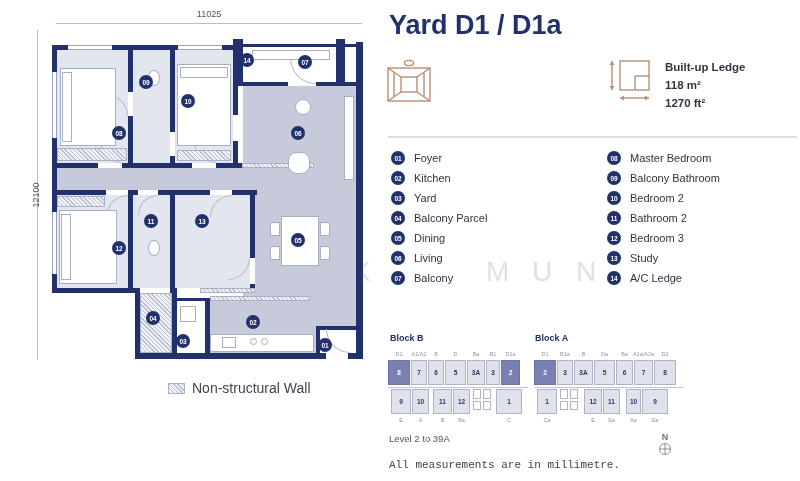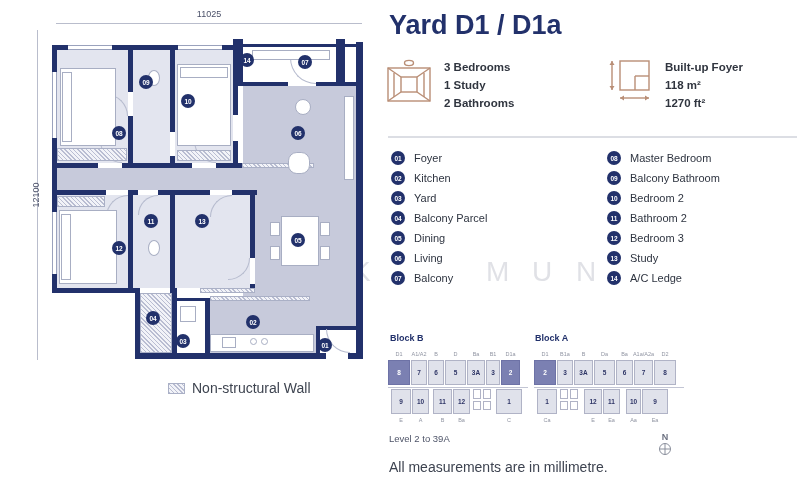--- a/index.html
+++ b/index.html
@@ -46,21 +46,21 @@
   .kp-header{position:absolute;font-size:9px;font-weight:bold;color:#22316b;z-index:2;}
   .kp-block{position:absolute;height:78px;z-index:2;}
   .kp-lab{position:absolute;top:0;transform:translateX(-50%);font-size:5.5px;color:#9094a2;white-space:nowrap;}
   .kp-unit{position:absolute;background:#e0e2eb;border:1px solid #b0b3c6;box-sizing:border-box;
            display:flex;align-items:center;justify-content:center;font-size:6.5px;font-weight:bold;color:#2e3566;}
   .kp-unit.hl{background:#7b80b2;border-color:#6d72a6;color:#fff;}
   .kp-corr{position:absolute;left:0;top:36px;height:1px;background:#c2c5d4;width:100%;}
   .kp-core{position:absolute;background:#fff;border:1px solid #b0b3c6;box-sizing:border-box;}
   .kp-blab{position:absolute;top:66px;transform:translateX(-50%);font-size:5.5px;color:#9094a2;white-space:nowrap;}
   #level-note{position:absolute;left:389px;top:433px;font-size:9.5px;color:#4e5468;z-index:2;}
-  #measure-note{position:absolute;left:389px;top:459px;font-size:14px;color:#3d4350;z-index:2;}
+  #measure-note{position:absolute;left:389px;top:459px;font-size:11px;color:#3d4350;z-index:2;font-family:Liberation Mono, monospace;}
   #north{position:absolute;left:658px;top:432px;text-align:center;color:#6b7080;z-index:2;}
   #north .n{font-size:9px;font-weight:bold;}
 </style>
 </head>
 <body>
 
 <div id="page">
 
   <div id="watermark">
       <div class="wm-letter" style="left: 246px; top: 256px;">E</div>
@@ -198,39 +198,34 @@
     <ellipse cx="23" cy="7" rx="4.5" ry="2.6"></ellipse>
     <rect x="2" y="12" width="42" height="33"></rect>
     <rect x="15" y="21" width="16" height="15"></rect>
     <line x1="2" y1="12" x2="15" y2="21"></line>
       <line x1="44" y1="12" x2="31" y2="21"></line>
     <line x1="2" y1="45" x2="15" y2="36"></line>
       <line x1="44" y1="45" x2="31" y2="36"></line>
     <line x1="8" y1="17" x2="8" y2="41"></line>
       <line x1="38" y1="17" x2="38" y2="41"></line>
   </svg>
-  <div class="feat-lines" style="left:444px;top:58px;">
-    <div>3 Bedrooms</div>
-    <div>1 Study</div>
-    <div>2 Bathrooms</div>
-  </div>
 
   <svg class="feature-icon" style="left:607px;top:56px;" width="46" height="48" viewBox="0 0 46 48" fill="none" stroke="#b98e76" stroke-width="1.4">
     <rect x="13" y="5" width="29" height="29"></rect>
     <line x1="28" y1="20" x2="42" y2="20"></line>
       <line x1="28" y1="20" x2="28" y2="34"></line>
     <line x1="5" y1="5" x2="5" y2="34"></line>
     <path d="M5 5 l-2.5 4 h5 z" fill="#b98e76" stroke="none"></path>
     <path d="M5 34 l-2.5 -4 h5 z" fill="#b98e76" stroke="none"></path>
     <line x1="13" y1="42" x2="42" y2="42"></line>
     <path d="M13 42 l4 -2.5 v5 z" fill="#b98e76" stroke="none"></path>
     <path d="M42 42 l-4 -2.5 v5 z" fill="#b98e76" stroke="none"></path>
   </svg>
   <div class="feat-lines" style="left:665px;top:58px;">
-    <div>Built-up Foyer</div>
+    <div>Built-up Ledge</div>
     <div class="feat-val">118 m²</div>
     <div class="feat-val">1270 ft²</div>
   </div>
 
   <div id="divider"></div>
 
   <div class="legend-col" id="legend-left" style="left:391px;text-align:center;">
       <div class="lg-row">
         <div class="lg-badge">01</div>
         <div class="lg-label">Foyer</div>

